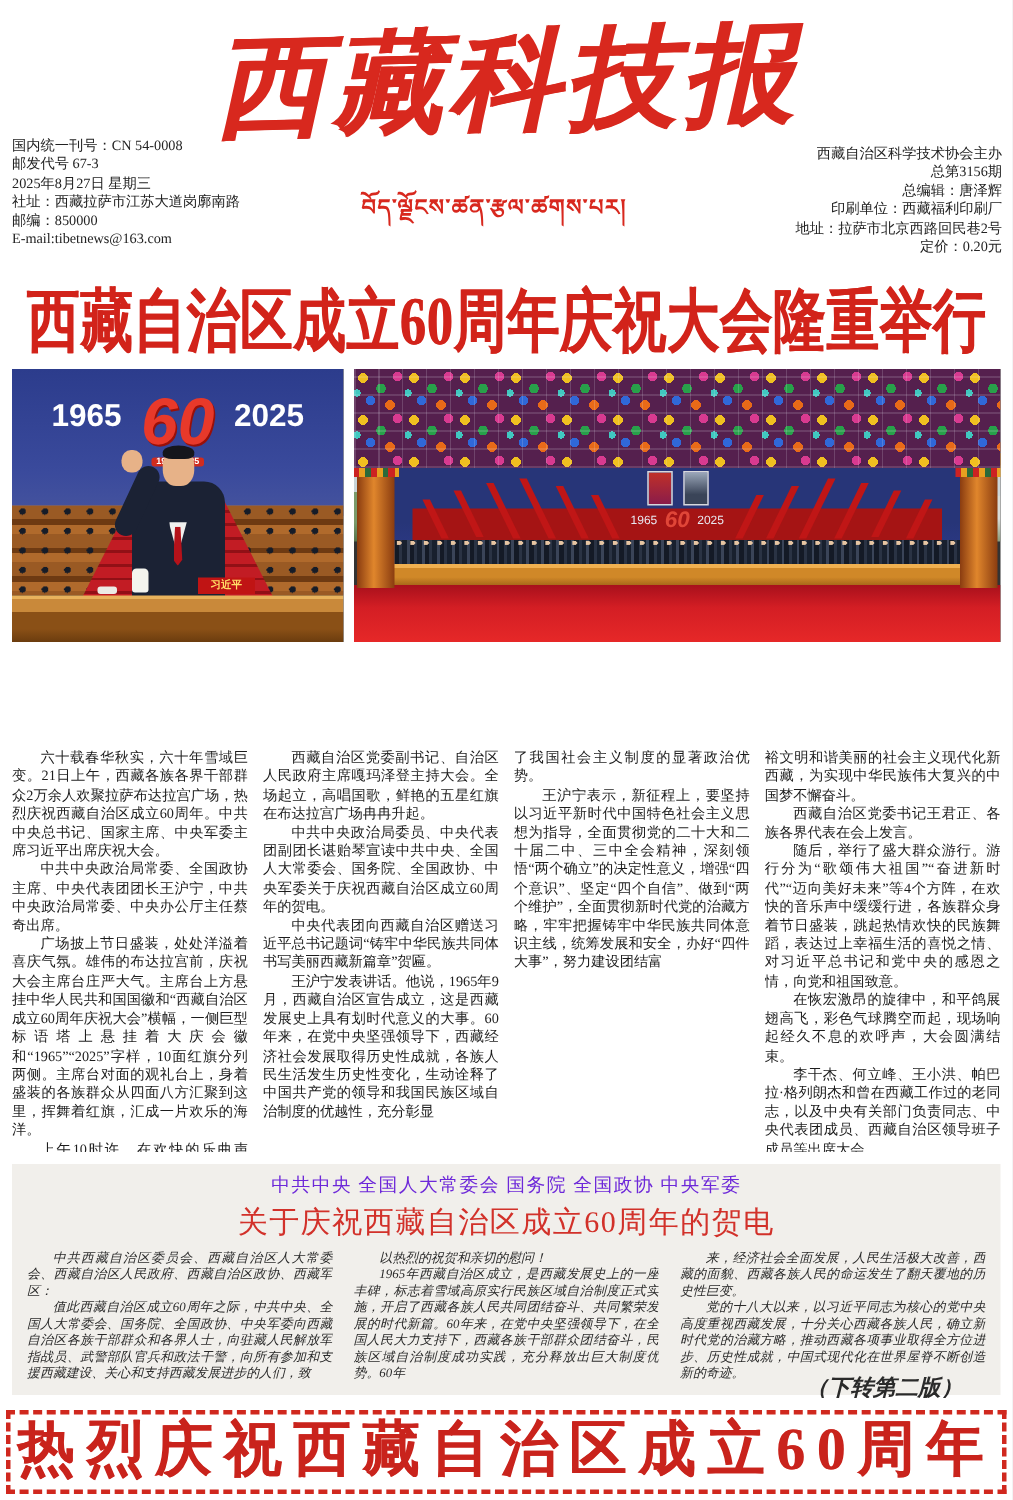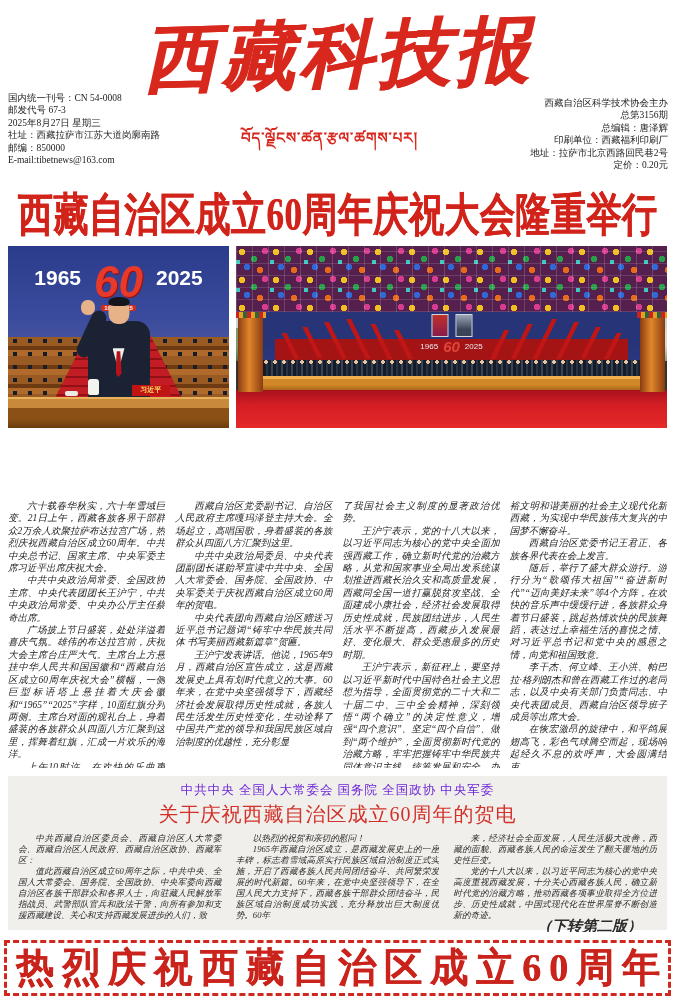--- a/index.html
+++ b/index.html
@@ -114,38 +114,38 @@
       repeating-linear-gradient(0deg,rgba(230,230,240,.15) 0 1px,transparent 1px 12px),
       radial-gradient(circle 3.2px at 6px 6px,#f0c020 99%,transparent),
       radial-gradient(circle 3.2px at 18px 13px,#28a04a 99%,transparent),
       radial-gradient(circle 3.2px at 29px 5px,#d83a90 99%,transparent),
       radial-gradient(circle 3.2px at 11px 21px,#3068d8 99%,transparent),
       radial-gradient(circle 3.2px at 24px 24px,#e86a18 99%,transparent),
       radial-gradient(circle 2.4px at 2px 16px,#40c8c0 99%,transparent);
     background-size:auto,auto,34px 28px,34px 28px,34px 28px,34px 28px,34px 28px,34px 28px;}
 
   
-  .article{position:absolute;left:8px;top:500px;width:659px;height:268px;display:flex;gap:10px;font-style:italic;}
+  .article{position:absolute;left:8px;top:500px;width:659px;height:268px;display:flex;gap:10px;}
   .col{flex:1 1 0;font-size:9.5px;line-height:12.4px;text-align:justify;overflow:hidden;}
   .para{margin:0;text-indent:2em;text-align:justify;}
   .cont{text-indent:0;}
 
   
   .telegram{position:absolute;left:8px;top:776px;width:659px;height:154px;background:#f1efeb;
     box-sizing:border-box;padding:5px 10px 4px;}
   .t-kicker{text-align:center;color:#6d28d9;font-size:12.5px;letter-spacing:1px;margin:1px 0 2px;}
   .t-title{text-align:center;color:#d2312a;font-size:20px;font-weight:normal;letter-spacing:1px;margin:0 0 5px;}
   .t-body{display:flex;gap:14px;}
   .t-col{flex:1 1 0;font-size:8.6px;line-height:11px;font-style:italic;color:#2a2a2a;overflow:hidden;}
   .tpara{margin:0;text-indent:2em;text-align:justify;}
   .t-continued{text-align:right;font-size:15px;font-style:italic;font-weight:bold;padding-right:1em;}
 
   
   .banner{position:absolute;left:4px;right:4px;top:940px;height:50px;border:3px dashed #d0281e;
-    text-align:right;}
+    text-align:center;}
   .banner span{display:inline-block;font-size:38px;line-height:48px;font-weight:900;color:#c9231c;
     letter-spacing:8px;transform:scaleY(1.05);white-space:nowrap;text-shadow:0.5px 0 0 #c9231c;}
 </style>
 </head>
 <body>
 
 <div id="page">
 
   <div class="info-left">
       <div class="info-line">国内统一刊号：CN 54-0008</div>
@@ -234,37 +234,36 @@
   </div>
 
   <section class="article">
     <div class="col">
         <p class="para">六十载春华秋实，六十年雪域巨变。21日上午，西藏各族各界干部群众2万余人欢聚拉萨布达拉宫广场，热烈庆祝西藏自治区成立60周年。中共中央总书记、国家主席、中央军委主席习近平出席庆祝大会。</p>
         <p class="para">中共中央政治局常委、全国政协主席、中央代表团团长王沪宁，中共中央政治局常委、中央办公厅主任蔡奇出席。</p>
         <p class="para">广场披上节日盛装，处处洋溢着喜庆气氛。雄伟的布达拉宫前，庆祝大会主席台庄严大气。主席台上方悬挂中华人民共和国国徽和“西藏自治区成立60周年庆祝大会”横幅，一侧巨型标语塔上悬挂着大庆会徽和“1965”“2025”字样，10面红旗分列两侧。主席台对面的观礼台上，身着盛装的各族群众从四面八方汇聚到这里，挥舞着红旗，汇成一片欢乐的海洋。</p>
         <p class="para">上午10时许，在欢快的乐曲声中，习近平等缓步走上主席台，全场响起长时间的热烈掌声。</p>
       </div>
     <div class="col">
-        <p class="para">西藏自治区党委副书记、自治区人民政府主席嘎玛泽登主持大会。全场起立，高唱国歌，身着盛装的各族群众从四面八方汇聚到这里。</p>
+        <p class="para">西藏自治区党委副书记、自治区人民政府主席嘎玛泽登主持大会。全场起立，高唱国歌，鲜艳的五星红旗在布达拉宫广场冉冉升起。</p>
         <p class="para">中共中央政治局委员、中央代表团副团长谌贻琴宣读中共中央、全国人大常委会、国务院、全国政协、中央军委关于庆祝西藏自治区成立60周年的贺电。</p>
         <p class="para">中央代表团向西藏自治区赠送习近平总书记题词“铸牢中华民族共同体 书写美丽西藏新篇章”贺匾。</p>
         <p class="para">王沪宁发表讲话。他说，1965年9月，西藏自治区宣告成立，这是西藏发展史上具有划时代意义的大事。60年来，在党中央坚强领导下，西藏经济社会发展取得历史性成就，各族人民生活发生历史性变化，生动诠释了中国共产党的领导和我国民族区域自治制度的优越性，充分彰显</p>
       </div>
     <div class="col">
         <p class="para cont">了我国社会主义制度的显著政治优势。</p>
-        <p class="para">王沪宁表示，党的十八大以来，以习近平同志为核心的党中央全面加强西藏工作，确立新时代党的治藏方略，从党和国家事业全局出发系统谋划推进西藏长治久安和高质量发展，西藏同全国一道打赢脱贫攻坚战、全面建成小康社会，经济社会发展取得历史性成就，民族团结进步，人民生活水平不断提高，西藏步入发展最好、变化最大、群众受惠最多的历史时期。</p>
         <p class="para">王沪宁表示，新征程上，要坚持以习近平新时代中国特色社会主义思想为指导，全面贯彻党的二十大和二十届二中、三中全会精神，深刻领悟“两个确立”的决定性意义，增强“四个意识”、坚定“四个自信”、做到“两个维护”，全面贯彻新时代党的治藏方略，牢牢把握铸牢中华民族共同体意识主线，统筹发展和安全，办好“四件大事”，努力建设团结富</p>
       </div>
     <div class="col">
       <div>
           <p class="para cont">裕文明和谐美丽的社会主义现代化新西藏，为实现中华民族伟大复兴的中国梦不懈奋斗。</p>
           <p class="para">西藏自治区党委书记王君正、各族各界代表在会上发言。</p>
           <p class="para">随后，举行了盛大群众游行。游行分为“歌颂伟大祖国”“奋进新时代”“迈向美好未来”等4个方阵，在欢快的音乐声中缓缓行进，各族群众身着节日盛装，跳起热情欢快的民族舞蹈，表达过上幸福生活的喜悦之情、对习近平总书记和党中央的感恩之情，向党和祖国致意。</p>
+          <p class="para">在恢宏激昂的旋律中，和平鸽展翅高飞，彩色气球腾空而起，现场响起经久不息的欢呼声，大会圆满结束。</p>
           <p class="para">李干杰、何立峰、王小洪、帕巴拉·格列朗杰和曾在西藏工作过的老同志，以及中央有关部门负责同志、中央代表团成员、西藏自治区领导班子成员等出席大会。</p>
-          <p class="para">在恢宏激昂的旋律中，和平鸽展翅高飞，彩色气球腾空而起，现场响起经久不息的欢呼声，大会圆满结束。</p>
         </div>
 
     </div>
   </section>
 
   <section class="telegram">
     <div class="t-kicker">中共中央 全国人大常委会 国务院 全国政协 中央军委</div>
     <div class="t-title">关于庆祝西藏自治区成立60周年的贺电</div>
     <div class="t-body">
       <div class="t-col">

